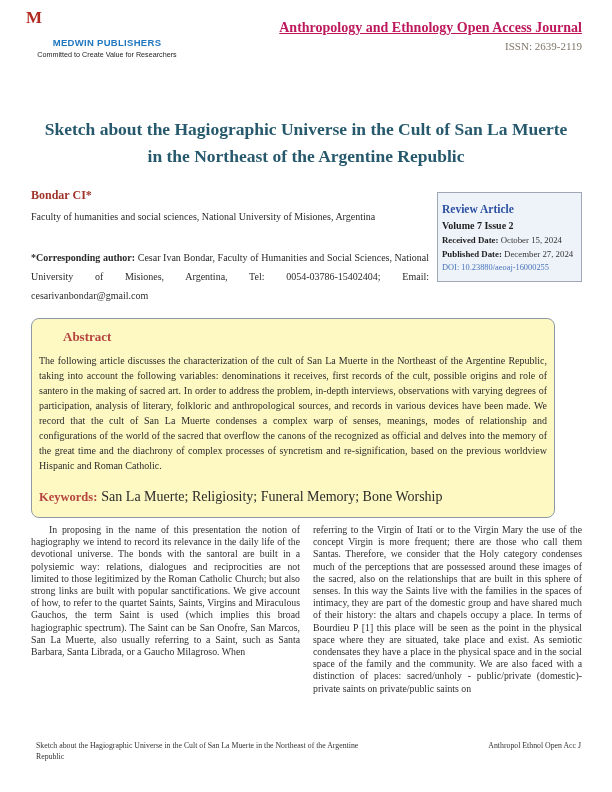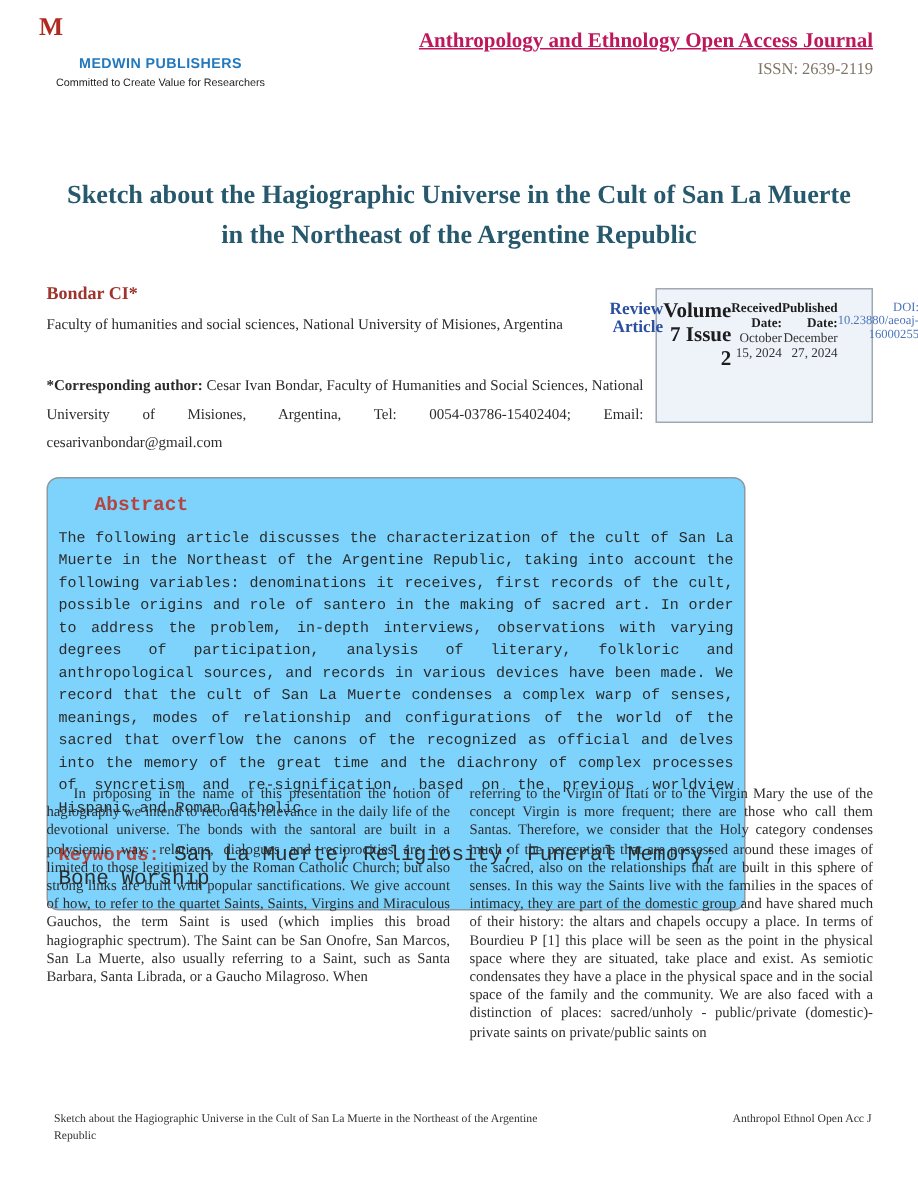--- a/index.html
+++ b/index.html
@@ -35,35 +35,34 @@
             font-weight:bold; font-size:12px; }
   .affil  { position:absolute; top:211px; left:31px; font-size:10px; }
   .corr   { position:absolute; top:238px; left:31px; width:398px;
             font-size:10px; text-align:justify; line-height:19px; }
   .corr b { font-weight:bold; }
 
   
   .info-box {
     position:absolute; top:192px; left:437px; width:145px; min-height:90px;
     box-sizing:border-box; background:#eef3f9; border:1px solid #9fa8b4;
-    display:flex; flex-direction:row; justify-content:center;
-    text-align:right; padding:7px 4px; font-size:8.8px; color:#333;
+    display:flex; flex-direction:column; justify-content:center;
+    text-align:left; padding:7px 4px; font-size:8.8px; color:#333;
   }
   .ib-type { color:#2b50a1; font-weight:bold; font-size:11.5px; margin-bottom:5px; }
-  .ib-vol  { font-weight:bold; color:#1d1d1d; font-size:14px; margin-bottom:4px; }
+  .ib-vol  { font-weight:bold; color:#1d1d1d; font-size:10px; margin-bottom:4px; }
   .ib-row  { margin-bottom:4px; }
   .ib-row b { color:#1d1d1d; }
   .ib-doi  { color:#4a74b9; font-size:8.4px; }
 
   
   .abstract-box {
-    position:absolute; top:318px; left:31px; width:466px; box-sizing:border-box;
-    background:#7dd3fc; border:1px solid #8d9aa6; border-radius:8px;
+    position:absolute; top:318px; left:31px; width:524px; box-sizing:border-box;
+    background:#fef9c3; border:1px solid #8d9aa6; border-radius:8px;
     padding:8px 7px 12px 7px;
-    font-family:Liberation Mono, monospace;
   }
   .abs-head { color:#b5443f; font-weight:bold; font-size:13px; margin:2px 0 8px 24px; }
   .abs-text { font-size:10px; text-align:justify; line-height:15px; }
   .abs-kw   { margin-top:15px; line-height:15px; }
   .kw-label { color:#b5443f; font-weight:bold; font-size:12.5px; }
   .kw-text  { font-size:14px; }
 
   
   .cols { position:absolute; top:524px; left:31px; right:30px; display:flex; gap:13px; }
   .col  { flex:1 1 0; font-size:9.8px; color:#2e2e2e; text-align:justify; line-height:12.2px; }

